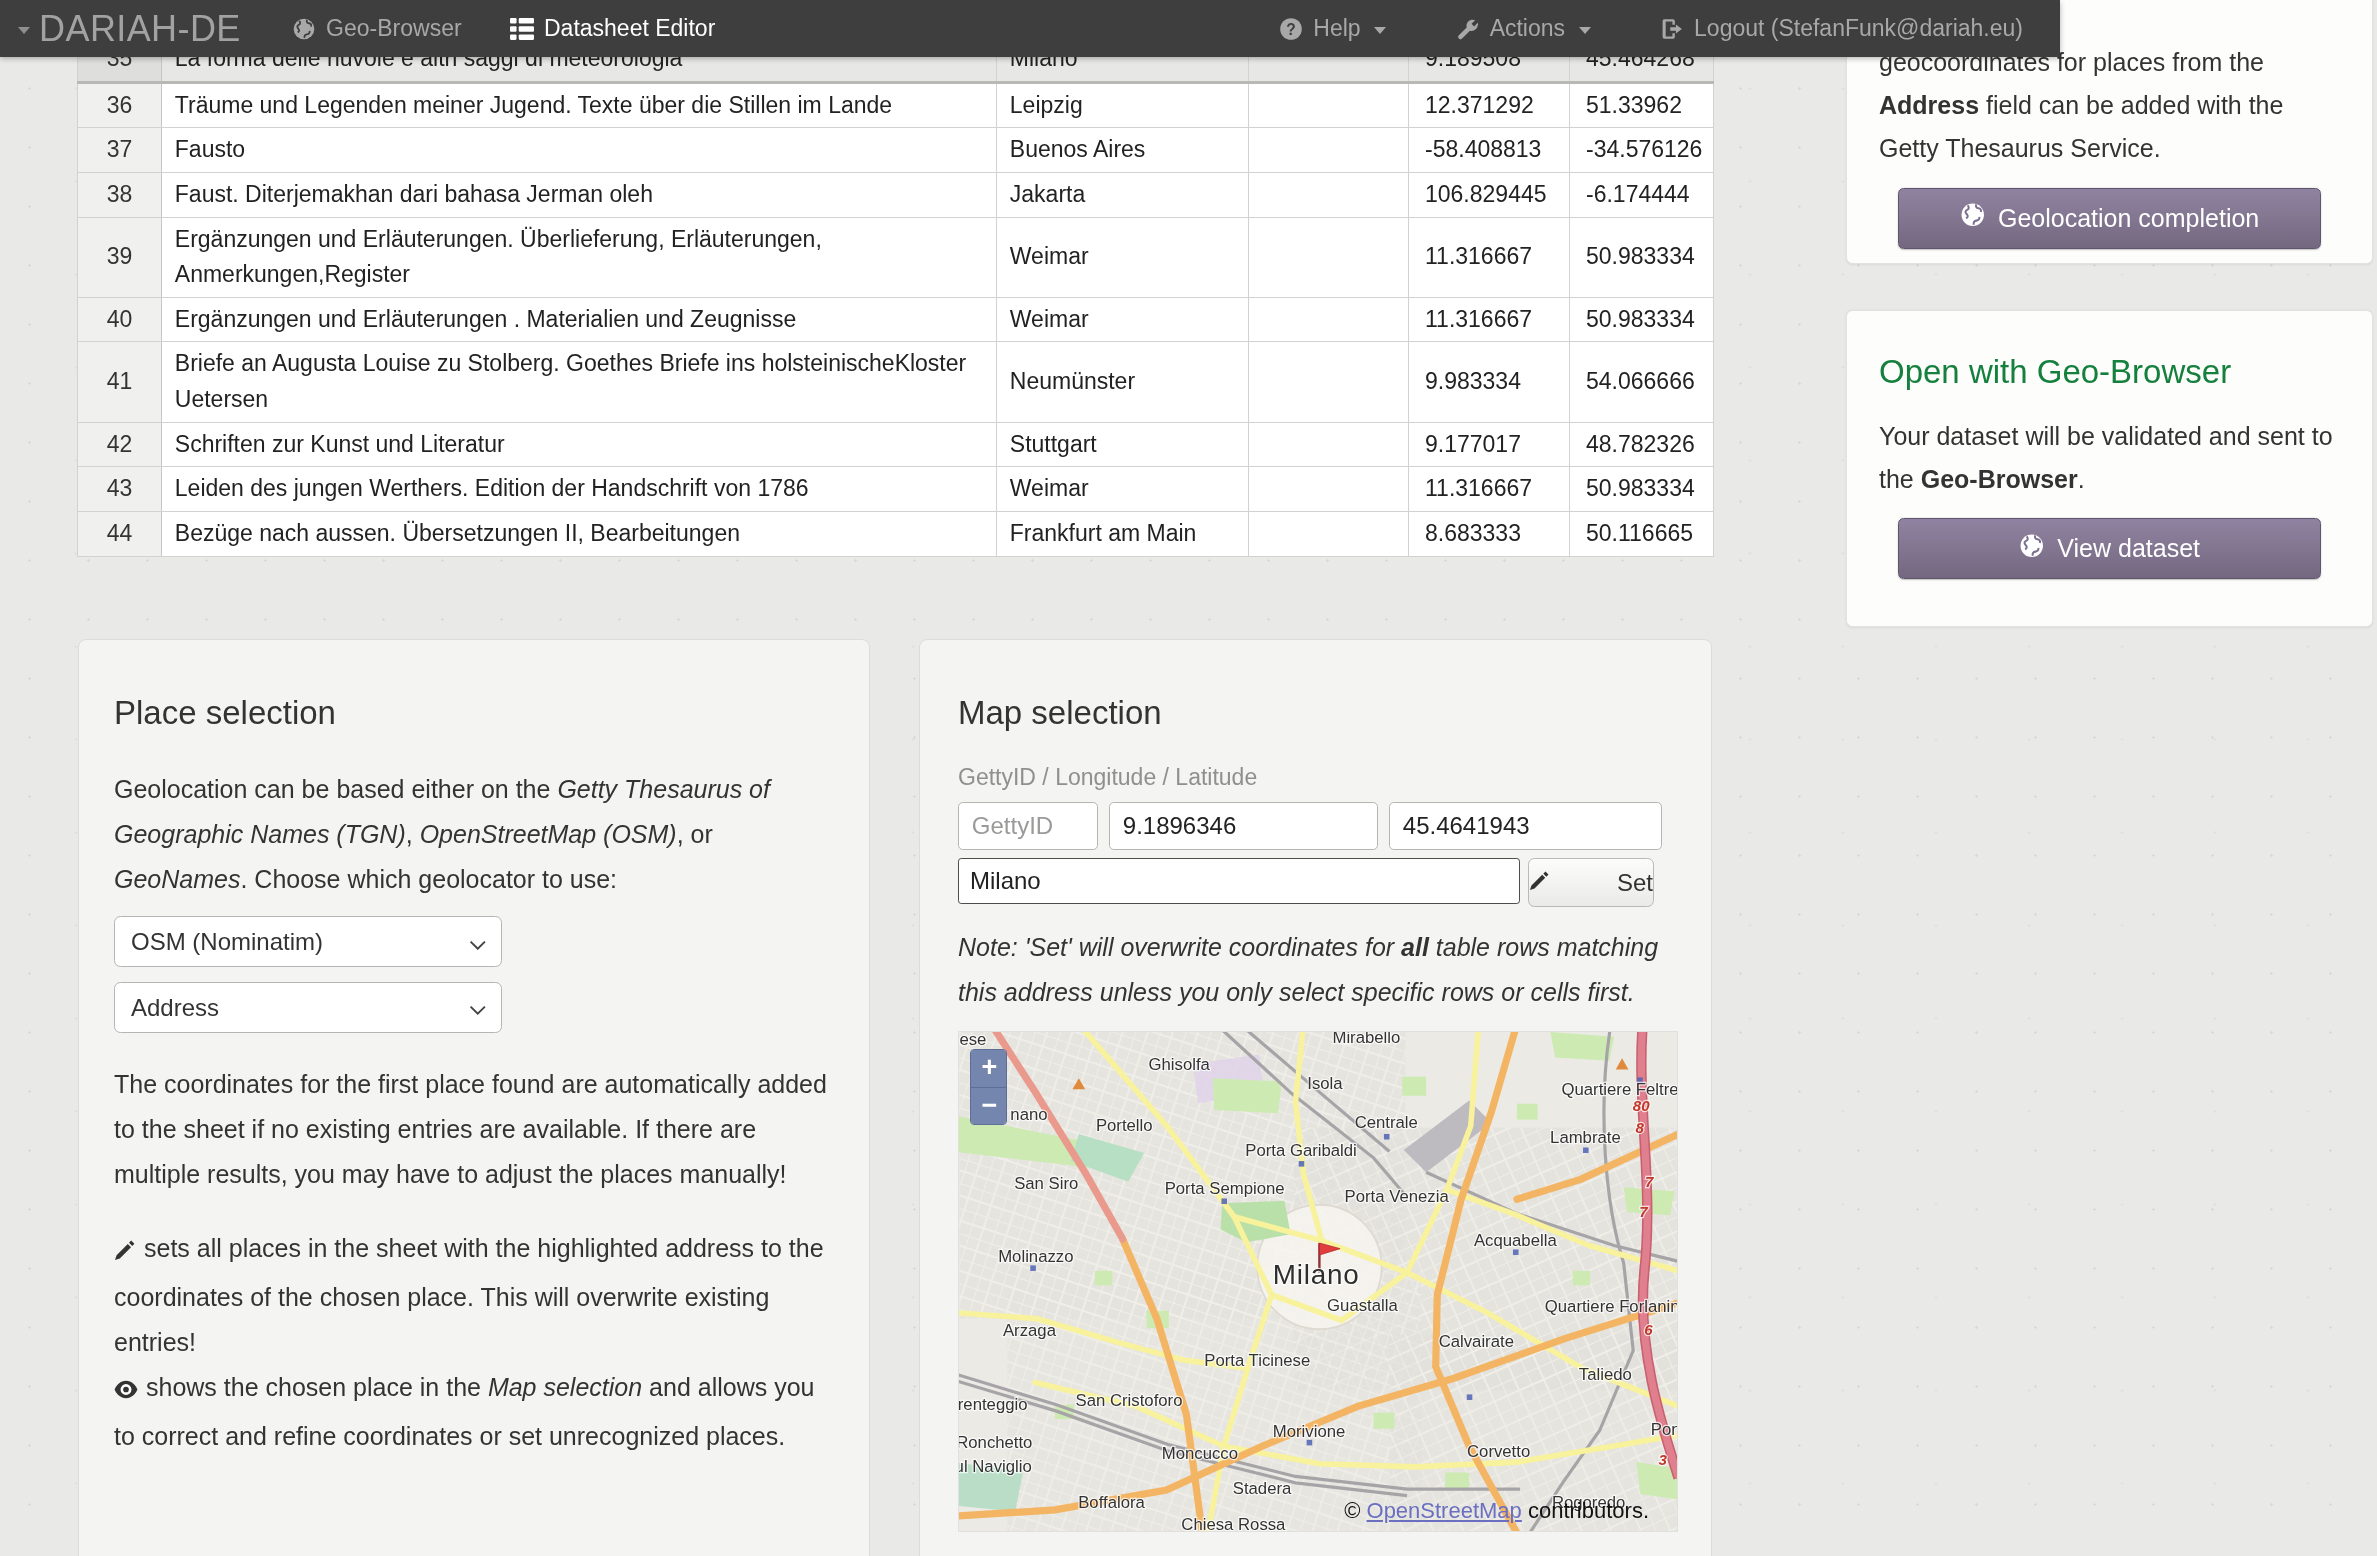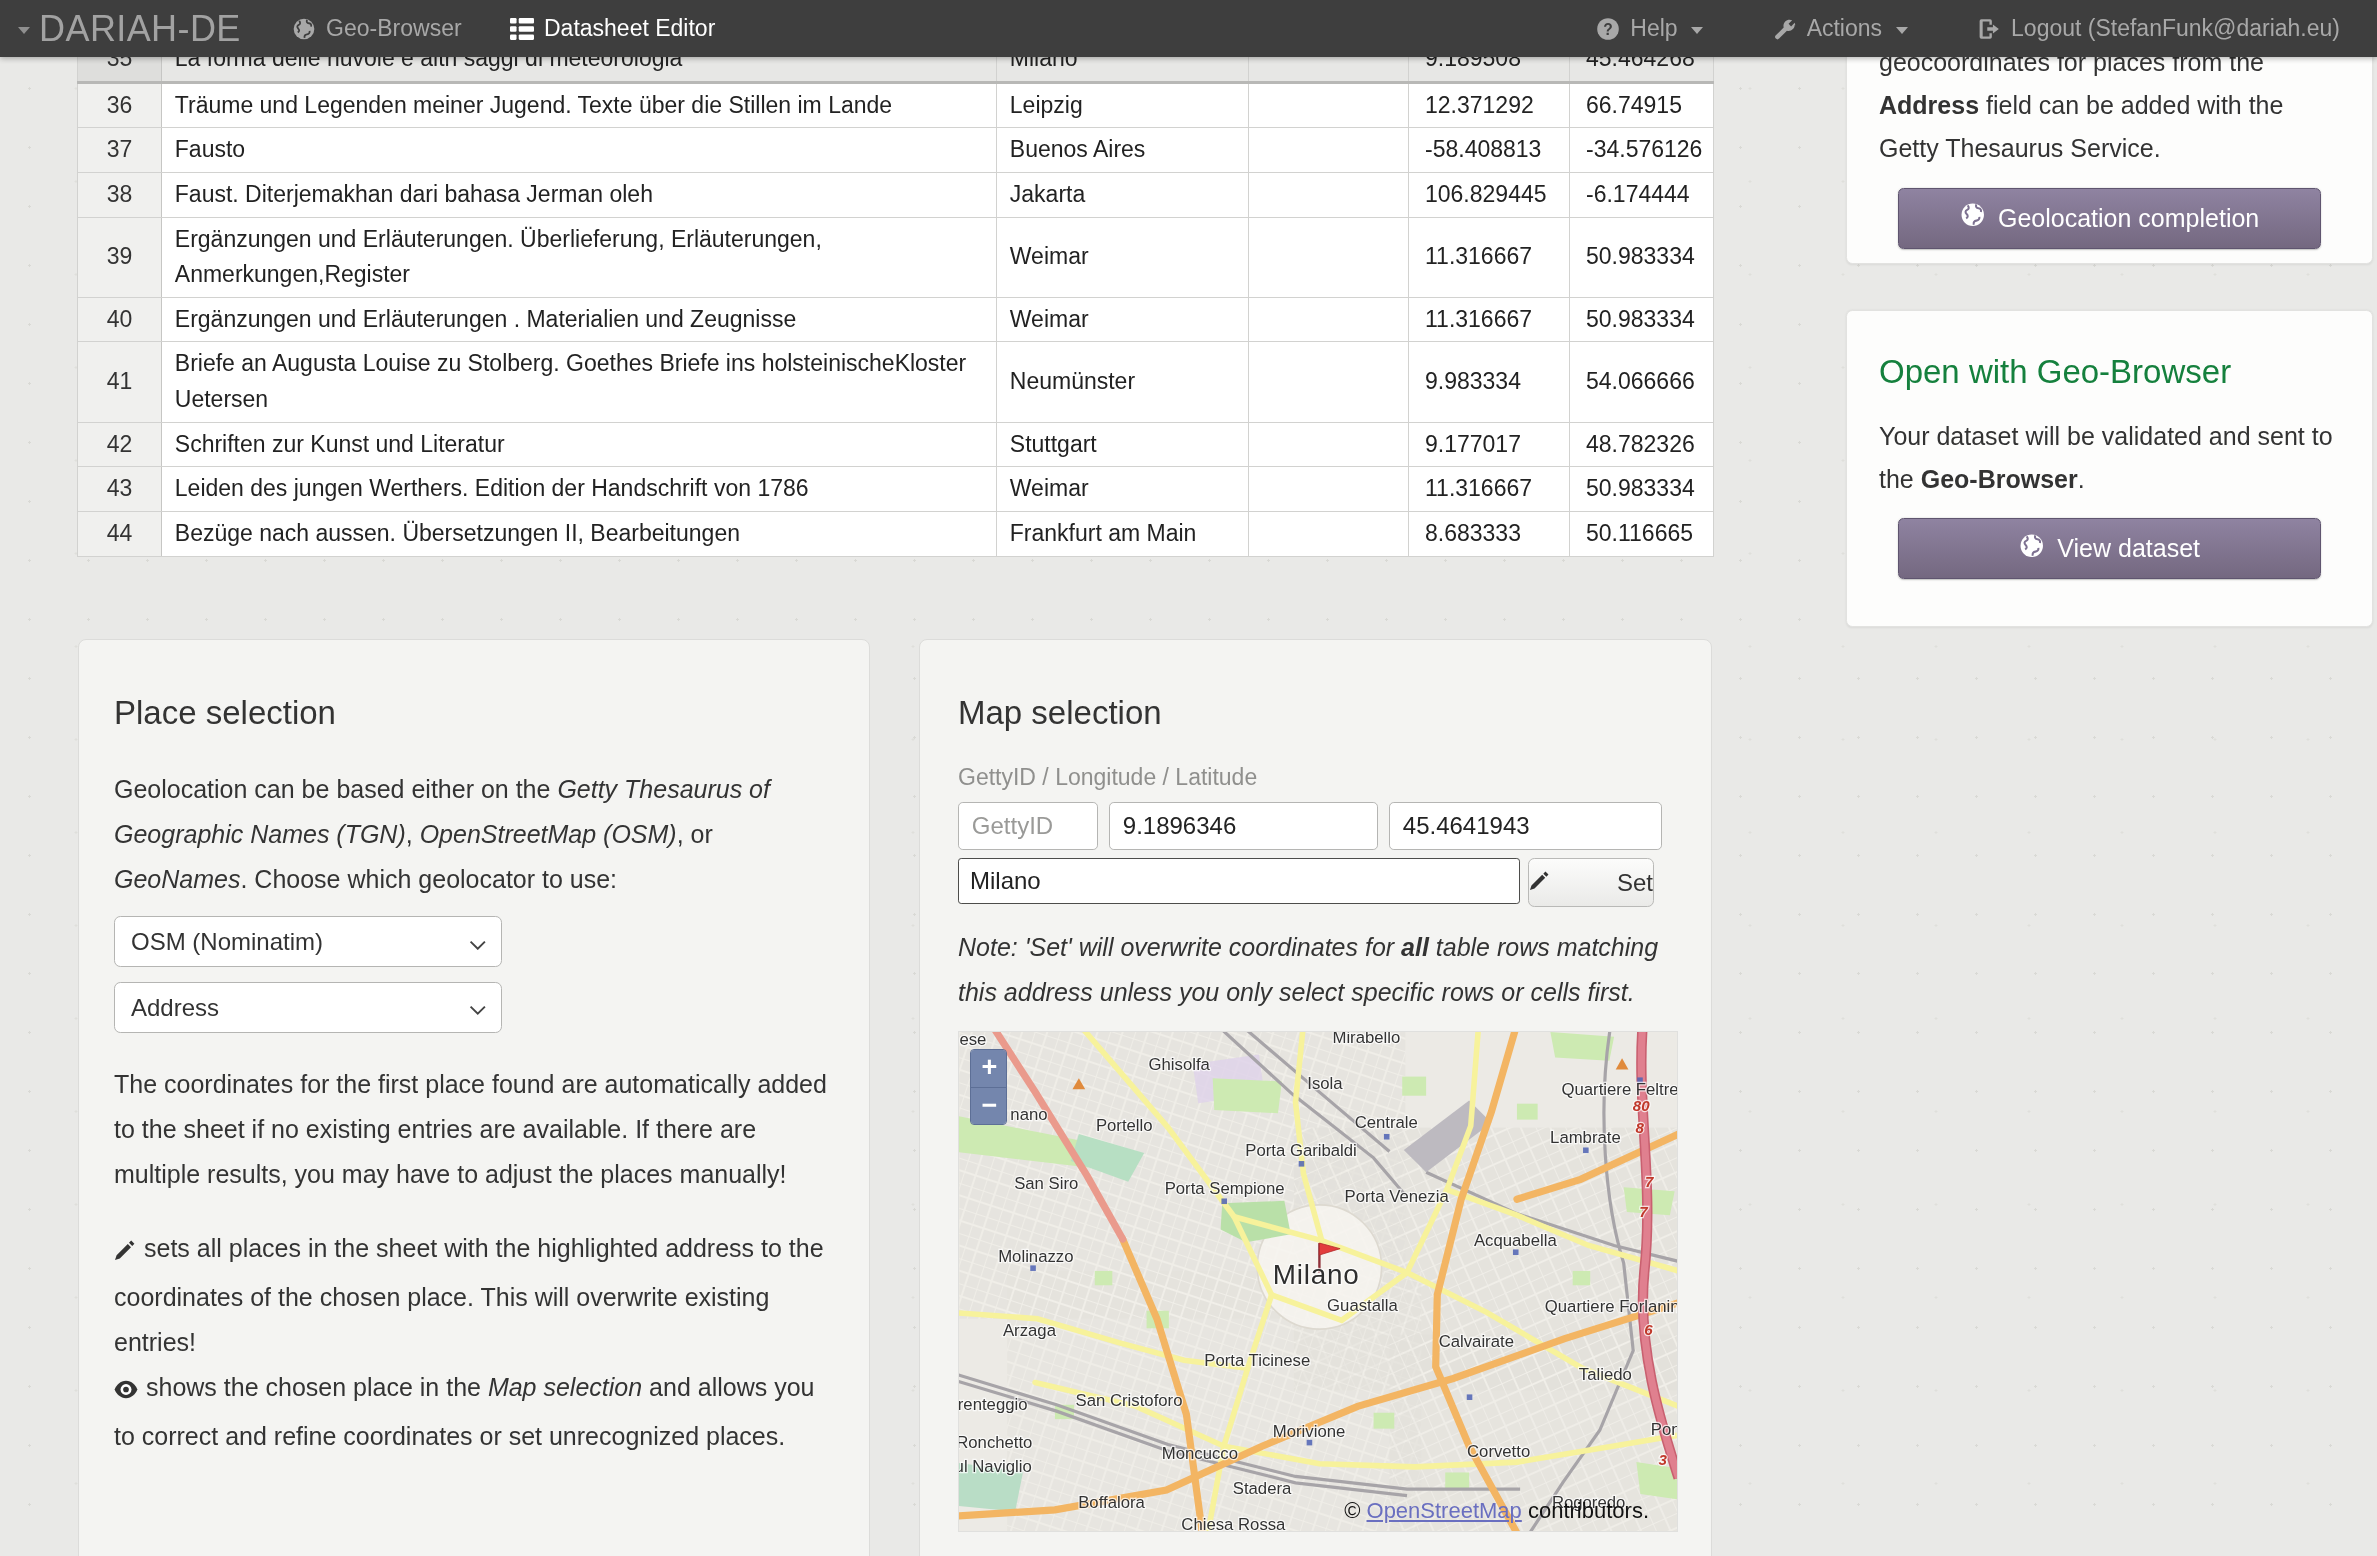--- a/index.html
+++ b/index.html
@@ -11,21 +11,21 @@
     background-color:#e9e9e7;
     background-image:
       radial-gradient(#d9d9d5 1.1px, transparent 1.3px),
       radial-gradient(#dfdfdb 1px, transparent 1.1px);
     background-size:59px 59px, 93px 93px;
     background-position:0 0, 29.5px 42px;
   }
 
   
   .navbar {
-    position:absolute; left:0; top:0; width:2377px; height:57px;
+    position:absolute; left:0; top:0; width:2060px; height:57px;
     background:#3e3e3e; z-index:50;
     display:flex; align-items:center;
     box-shadow:0 2.4px 5.6px rgba(0,0,0,.30);
   }
   .brand-caret { width:0; height:0; border-left:6.4px solid transparent; border-right:6.4px solid transparent;
     border-top:7.2px solid #8f8f8f; margin:3.2px 9.6px 0 17.5px; }
   .brand { font-size:36px; color:#a2a2a2; letter-spacing:0.4px; font-weight:400; margin-right:51px; }
   .nav-item { display:flex; align-items:center; gap:10.4px; font-size:23px; color:#a8a8a8; margin-right:48px; cursor:pointer; }
   .nav-item.active { color:#ffffff; }
   .nav-item svg { display:block; }
@@ -132,21 +132,21 @@
       <td></td>
       <td class="coord">9.189508</td>
       <td class="coord">45.464268</td>
     </tr>
     <tr>
       <td class="num">36</td>
       <td>Träume und Legenden meiner Jugend. Texte über die Stillen im Lande</td>
       <td>Leipzig</td>
       <td></td>
       <td class="coord">12.371292</td>
-      <td class="coord">66.74915</td>
+      <td class="coord">51.33962</td>
     </tr>
     <tr>
       <td class="num">37</td>
       <td>Fausto</td>
       <td>Buenos Aires</td>
       <td></td>
       <td class="coord">-58.408813</td>
       <td class="coord">-34.576126</td>
     </tr>
     <tr>

